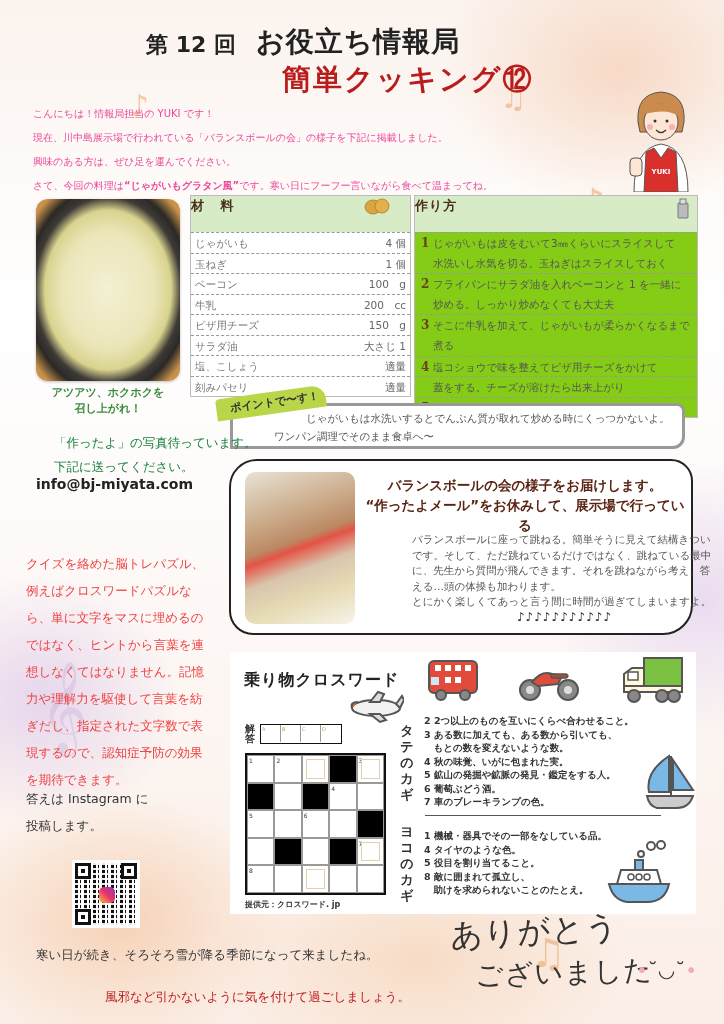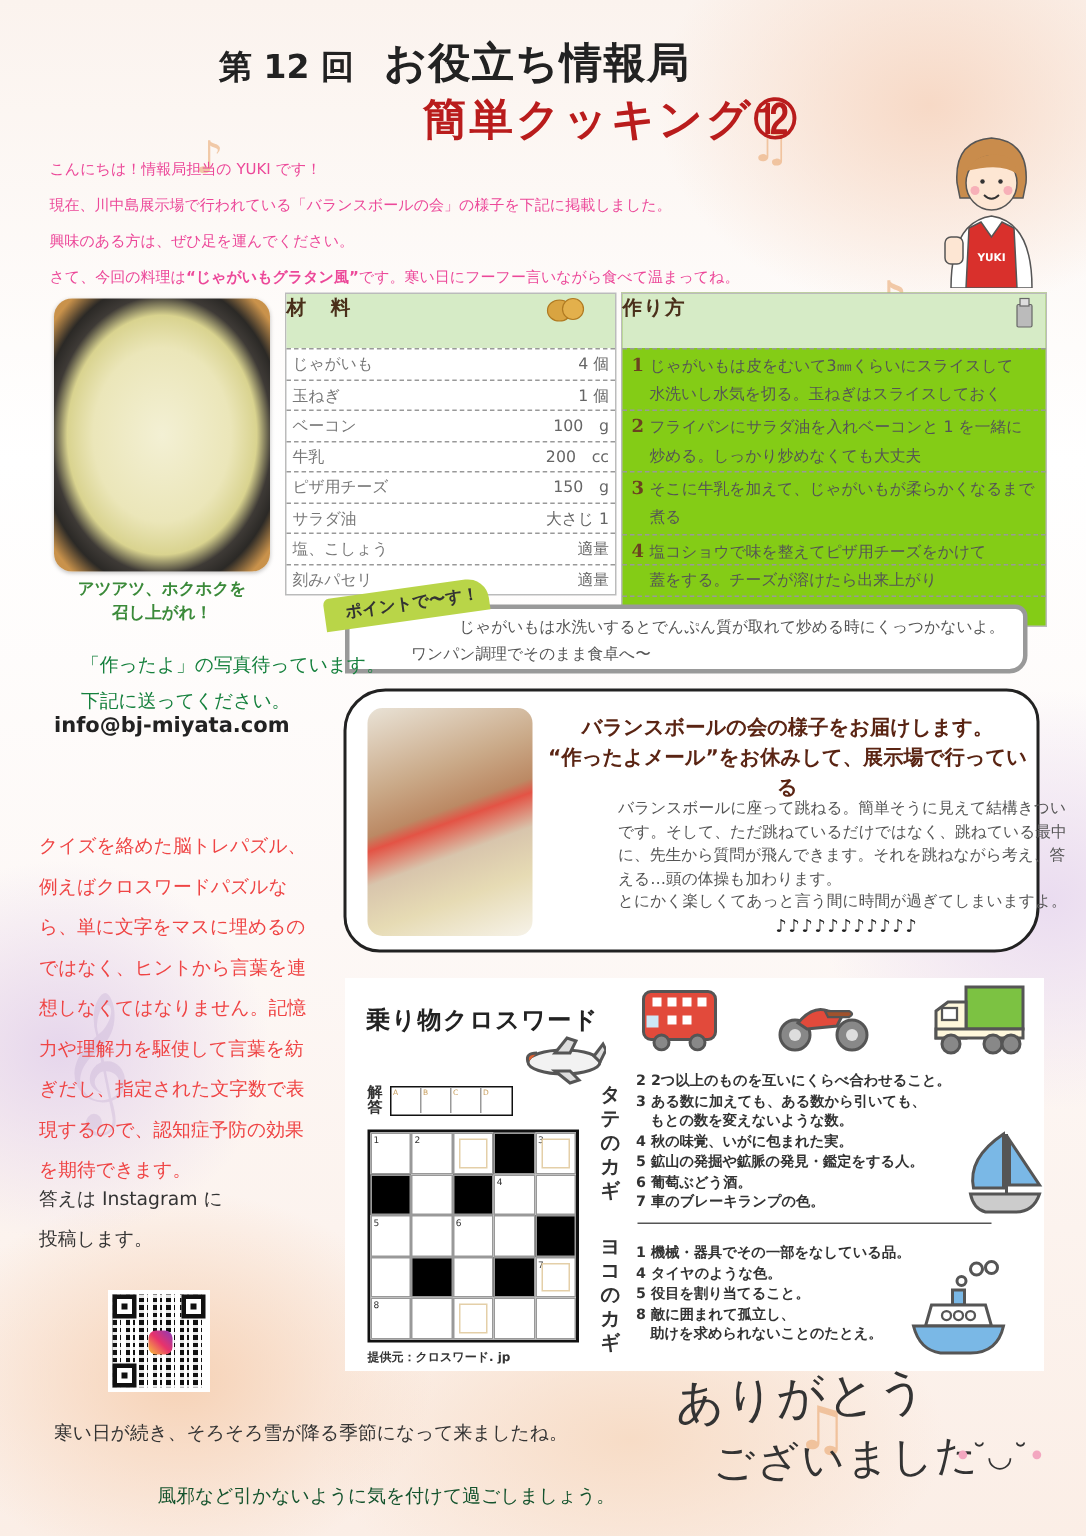--- a/index.html
+++ b/index.html
@@ -73,21 +73,21 @@
 .tate-clues{left:424px;top:714px;}
 .yoko-clues{left:424px;top:829px;}
 .clue-divider{left:425px;top:815px;width:236px;height:1px;background:#555;}
 .icon-bus{left:427px;top:659px;width:52px;height:42px;}
 .icon-bike{left:518px;top:662px;width:62px;height:40px;}
 .icon-truck{left:620px;top:656px;width:64px;height:48px;}
 .icon-sail{left:643px;top:752px;width:54px;height:60px;}
 .icon-ship{left:607px;top:840px;width:64px;height:66px;}
 .icon-plane{left:346px;top:690px;width:58px;height:34px;}
 .closing1{left:36px;top:947px;font-size:12.5px;color:#333;}
-.closing2{left:105px;top:989px;font-size:12.5px;color:#14532d;}
+.closing2{left:105px;top:989px;font-size:12.5px;color:#b91c1c;}
 .thanks1{left:450px;top:910px;font-size:32px;color:#333;font-family:"DejaVu Sans",sans-serif;transform:rotate(-3deg);letter-spacing:1px;}
 .thanks2{left:475px;top:954px;font-size:28px;color:#333;transform:rotate(-2deg);letter-spacing:1px;}
 .dots{left:636px;top:958px;font-size:20px;color:#333;}
 .dots .pk{color:#f3a7c0;}
 </style>
 </head>
 <body>
 
 <div class="note" style="left:130px;top:88px;">♪</div>
 <div class="note" style="left:500px;top:80px;">♫</div>

